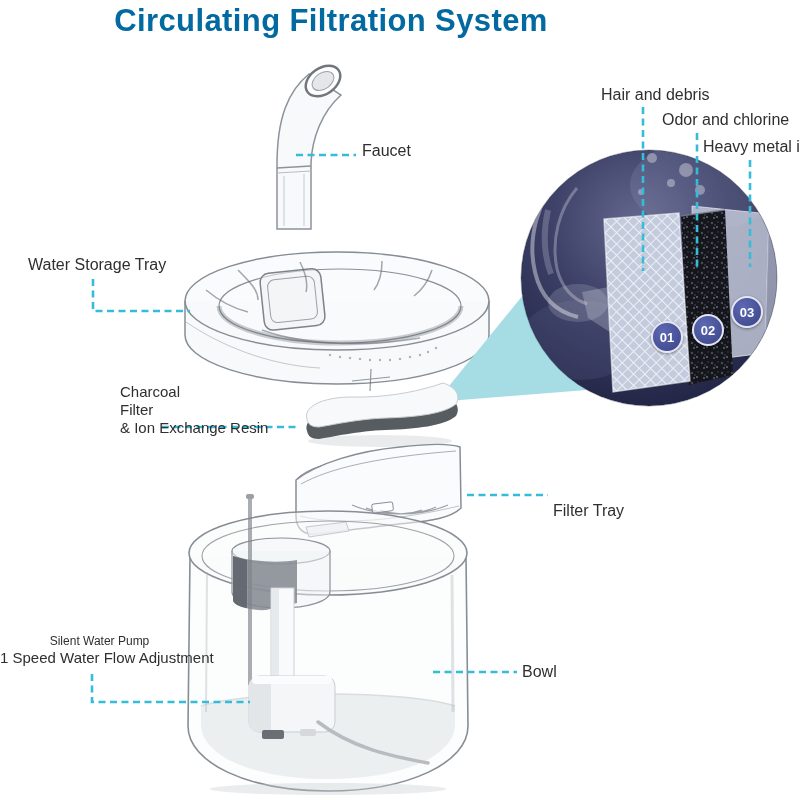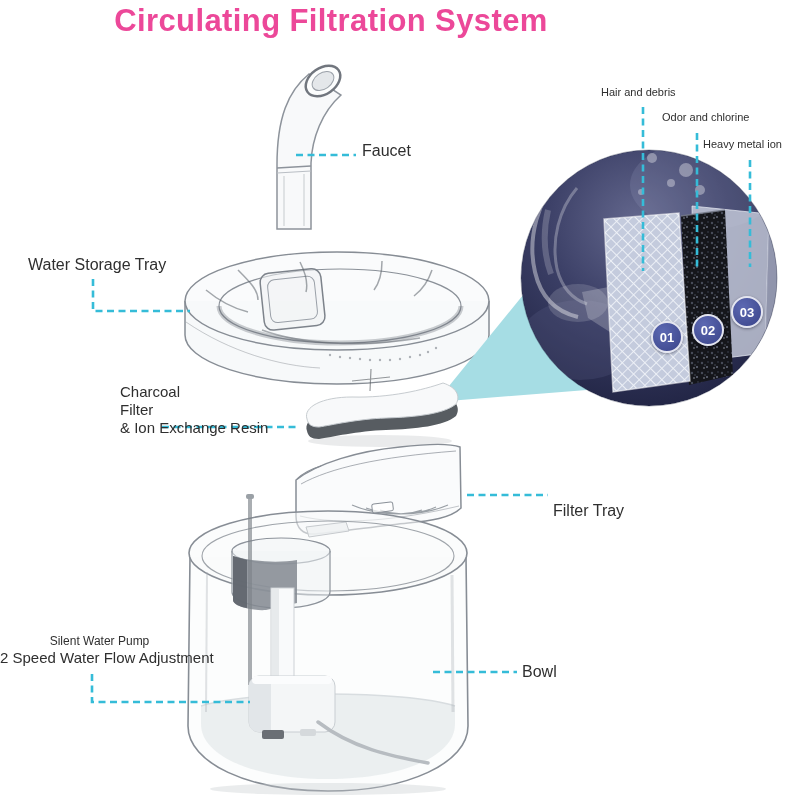--- a/index.html
+++ b/index.html
@@ -1,35 +1,35 @@
 <!DOCTYPE html>
 <html><head>
 <meta charset="utf-8">
 <style>
   html,body{margin:0;padding:0;background:#fff;}
   .stage{position:relative;width:800px;height:800px;background:#ffffff;overflow:hidden;
          font-family:"Liberation Sans",sans-serif;}
   .stage svg{position:absolute;left:0;top:0;}
   .title{position:absolute;left:0;top:3px;width:662px;text-align:center;
-         font-size:31px;font-weight:bold;letter-spacing:.4px;color:#ec4899;white-space:nowrap;}
+         font-size:31px;font-weight:bold;letter-spacing:.4px;color:#0369a1;white-space:nowrap;}
   .lbl{position:absolute;font-size:16px;color:#2f2f2f;white-space:nowrap;line-height:1.1;}
   .charcoal-block{left:120px;top:383px;font-size:15px;line-height:18px;}
   .pump-block{left:0;top:635px;width:199px;text-align:center;}
   .pump-line1{font-size:12px;}
   .pump-line2{font-size:15px;margin-top:2px;}
   .badge{position:absolute;width:28px;height:28px;border-radius:50%;
          background:radial-gradient(circle at 35% 30%, #5c68b2, #3a4489);
          border:2px solid rgba(255,255,255,.85);
          color:#fff;font-weight:bold;font-size:13px;
          display:flex;align-items:center;justify-content:center;
          box-shadow:0 1px 3px rgba(0,0,20,.4);}
   .badge-01{left:651px;top:321px;}
   .badge-02{left:692px;top:314px;}
   .badge-03{left:731px;top:296px;}
-  .inset-lbl{font-size:11px;}
+  .inset-lbl{font-size:16px;}
 </style>
 </head>
 <body>
 
 <div class="stage">
 
   <svg width="800" height="800" viewBox="0 0 800 800">
     <defs>
       <radialGradient id="gInset" cx="45%" cy="28%" r="80%">
         <stop offset="0%" stop-color="#63678d"></stop>
@@ -192,21 +192,21 @@
     <div>Charcoal</div>
     <div>Filter</div>
     <div>&amp; Ion Exchange Resin</div>
   </div>
 
   <div class="lbl" style="left:553px;top:486px;margin-top:16px;">Filter Tray</div>
   <div class="lbl" style="left:522px;top:663px;">Bowl</div>
 
   <div class="lbl pump-block">
     <div class="pump-line1">Silent Water Pump</div>
-    <div class="pump-line2">2 Speed Water Flow Adjustment</div>
+    <div class="pump-line2">1 Speed Water Flow Adjustment</div>
   </div>
 
   <div class="lbl inset-lbl" style="left:601px;top:86px;">Hair and debris</div>
   <div class="lbl inset-lbl" style="left:662px;top:111px;">Odor and chlorine</div>
   <div class="lbl inset-lbl" style="left:703px;top:138px;">Heavy metal ion</div>
 
   <div class="badge badge-01">01</div>
   <div class="badge badge-02">02</div>
   <div class="badge badge-03">03</div>
 

